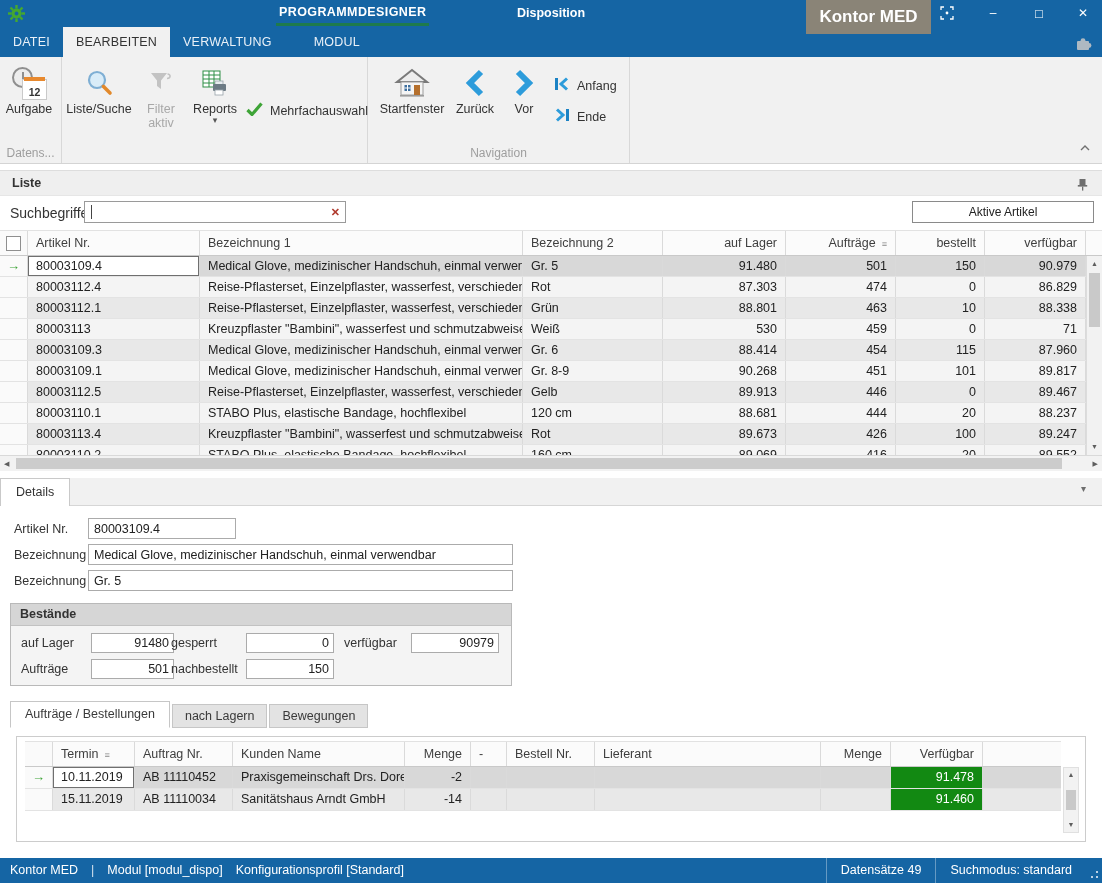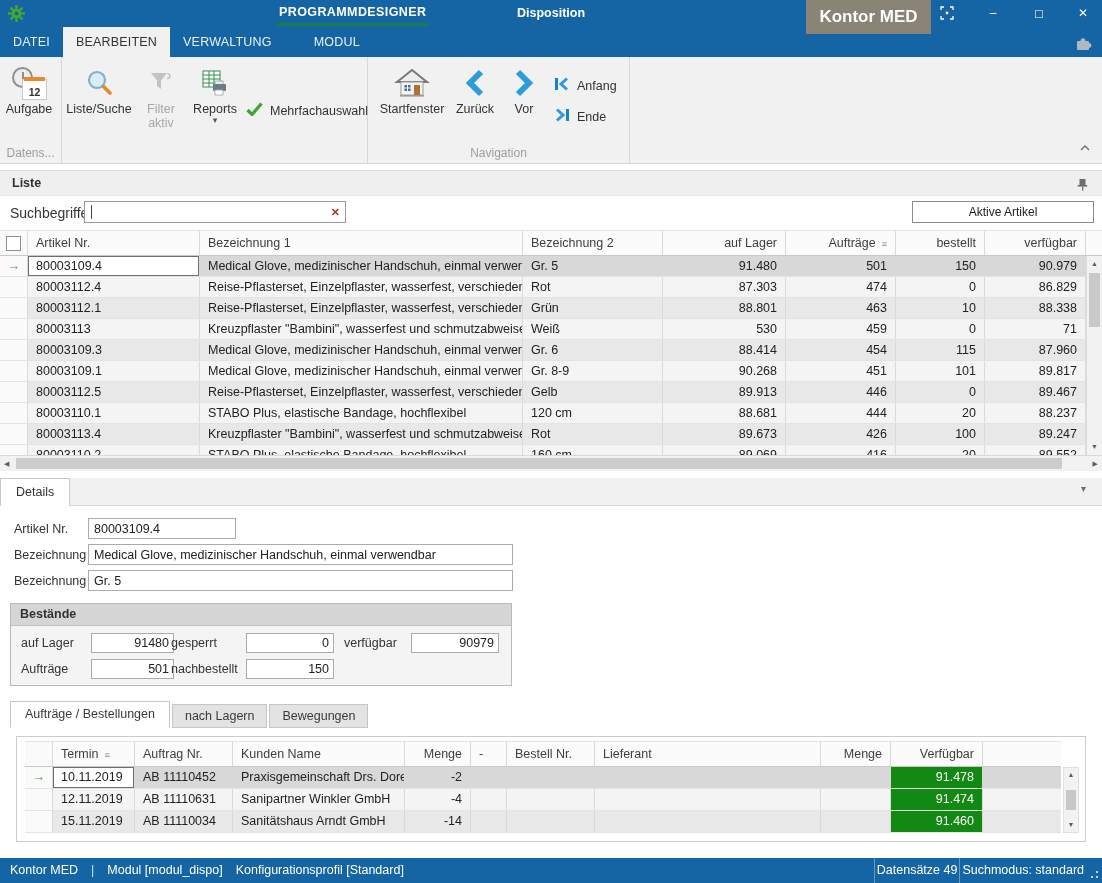--- a/index.html
+++ b/index.html
@@ -110,21 +110,21 @@
   .orow{display:flex;height:22px;box-sizing:border-box;border-bottom:1px solid #E3E3E3}
   .orow .c{line-height:21px}
   .oc-ind{width:28px}.oc-ter{width:82px}.oc-auf{width:98px}.oc-kun{width:172px}.oc-men{width:66px}.oc-dash{width:36px}.oc-bes{width:88px}.oc-lie{width:226px}.oc-men2{width:70px}.oc-ver{width:92px}.oc-emp{width:78px;border-right:none}
   .ovsb{position:absolute;left:1046px;top:30px;width:16px;height:66px;background:#F2F2F2;border:1px solid #E0E0E0;box-sizing:border-box}
 
   
   .statusbar{position:absolute;left:0;top:858px;width:100%;height:25px;background:#1565A4;color:#fff;font-size:12.5px;display:flex;box-sizing:border-box}
   .sb-l{display:flex;gap:13px;padding-left:10px;line-height:25px;align-items:center}
   .sb-sp{opacity:.8}
   .sb-r{margin-left:auto;display:flex;line-height:25px}
-  .sb-cell{padding:0 2px;border-left:1px solid rgba(255,255,255,.35)}
+  .sb-cell{padding:0 14px;border-left:1px solid rgba(255,255,255,.35)}
   .sb-cell.first{border-left:1px solid rgba(255,255,255,.35)}
   .grip{width:16px;position:relative}
   .grip::after{content:"";position:absolute;right:4px;bottom:5px;width:2px;height:2px;background:#BCD2E6;box-shadow:-5px 0 0 #BCD2E6,0 -5px 0 #BCD2E6}
 </style>
 </head>
 <body>
 
 <div id="app">
 
   <div class="titlebar">
@@ -504,33 +504,20 @@
           <div class="c oc-auf">AB 11110452</div>
           <div class="c oc-kun">Praxisgemeinschaft Drs. Dore...</div>
           <div class="c oc-men num">-2</div>
           <div class="c oc-dash"></div>
           <div class="c oc-bes"></div>
           <div class="c oc-lie"></div>
           <div class="c oc-men2 num"></div>
           <div class="c oc-ver num green">91.478</div>
           <div class="c oc-emp"></div>
         </div>
-        <div class="orow lt">
-          <div class="c oc-ind ind"></div>
-          <div class="c oc-ter">12.11.2019</div>
-          <div class="c oc-auf">AB 11110631</div>
-          <div class="c oc-kun">Sanipartner Winkler GmbH</div>
-          <div class="c oc-men num">-4</div>
-          <div class="c oc-dash"></div>
-          <div class="c oc-bes"></div>
-          <div class="c oc-lie"></div>
-          <div class="c oc-men2 num"></div>
-          <div class="c oc-ver num green">91.474</div>
-          <div class="c oc-emp"></div>
-        </div>
         <div class="orow dk">
           <div class="c oc-ind ind"></div>
           <div class="c oc-ter">15.11.2019</div>
           <div class="c oc-auf">AB 11110034</div>
           <div class="c oc-kun">Sanitätshaus Arndt GmbH</div>
           <div class="c oc-men num">-14</div>
           <div class="c oc-dash"></div>
           <div class="c oc-bes"></div>
           <div class="c oc-lie"></div>
           <div class="c oc-men2 num"></div>

